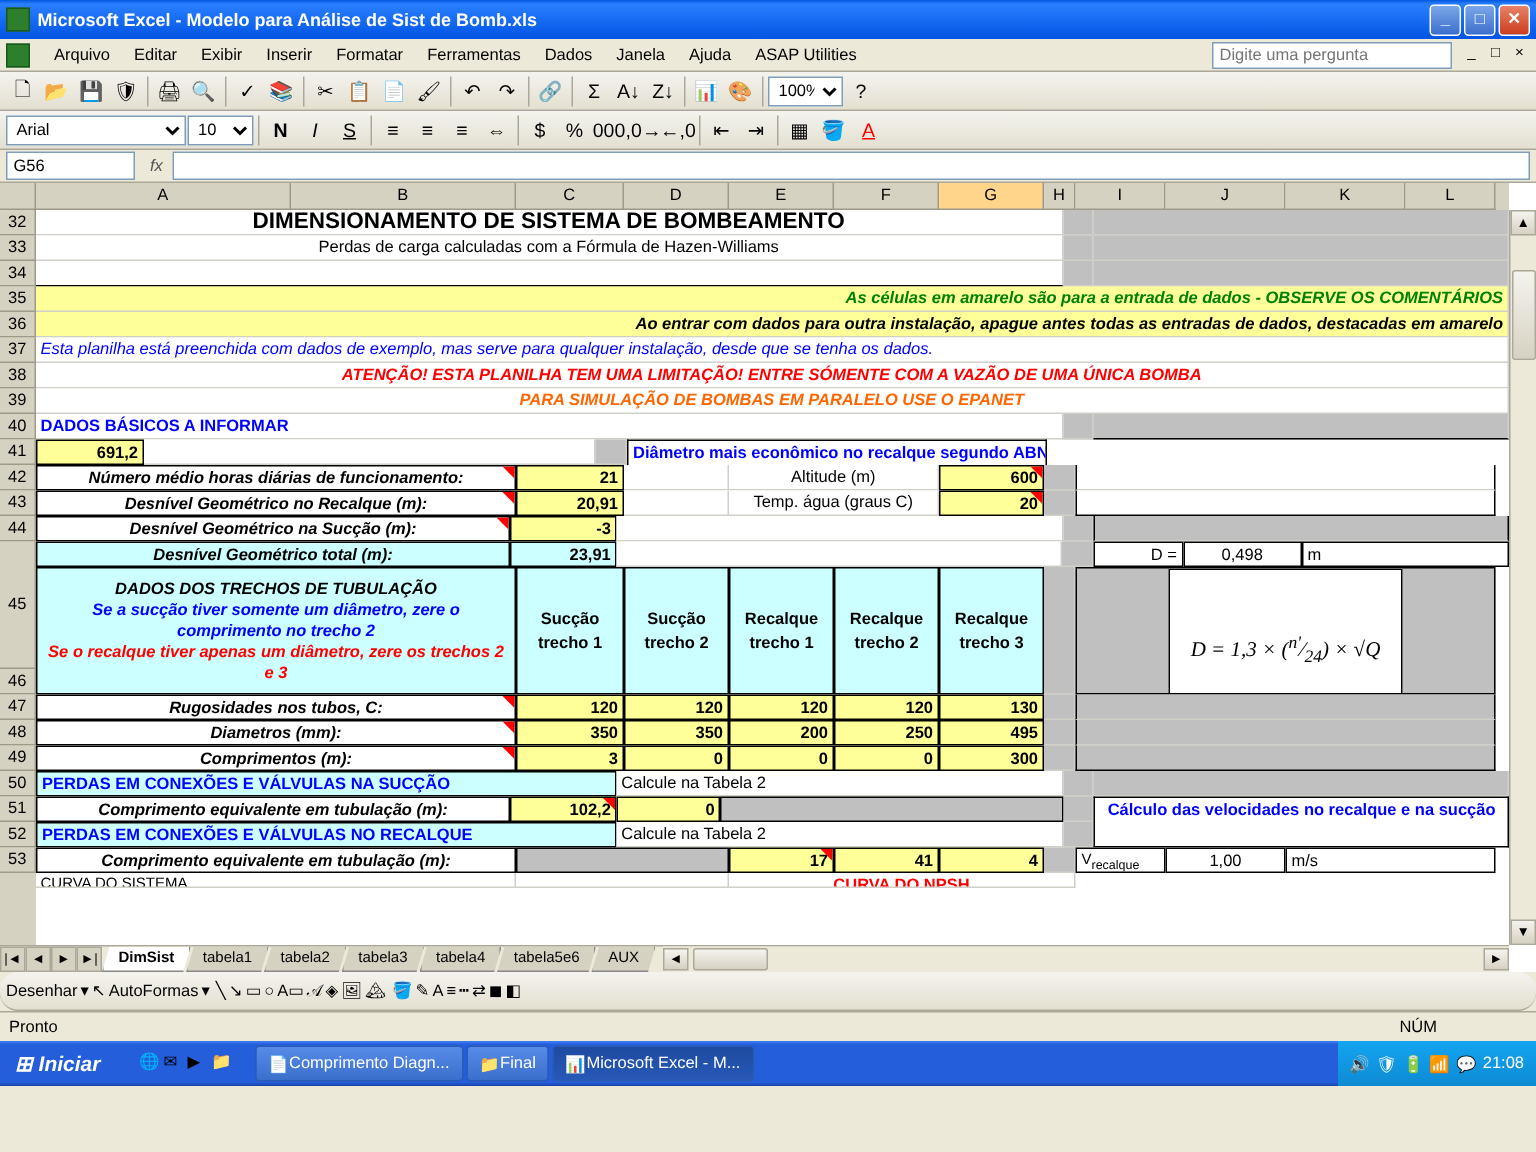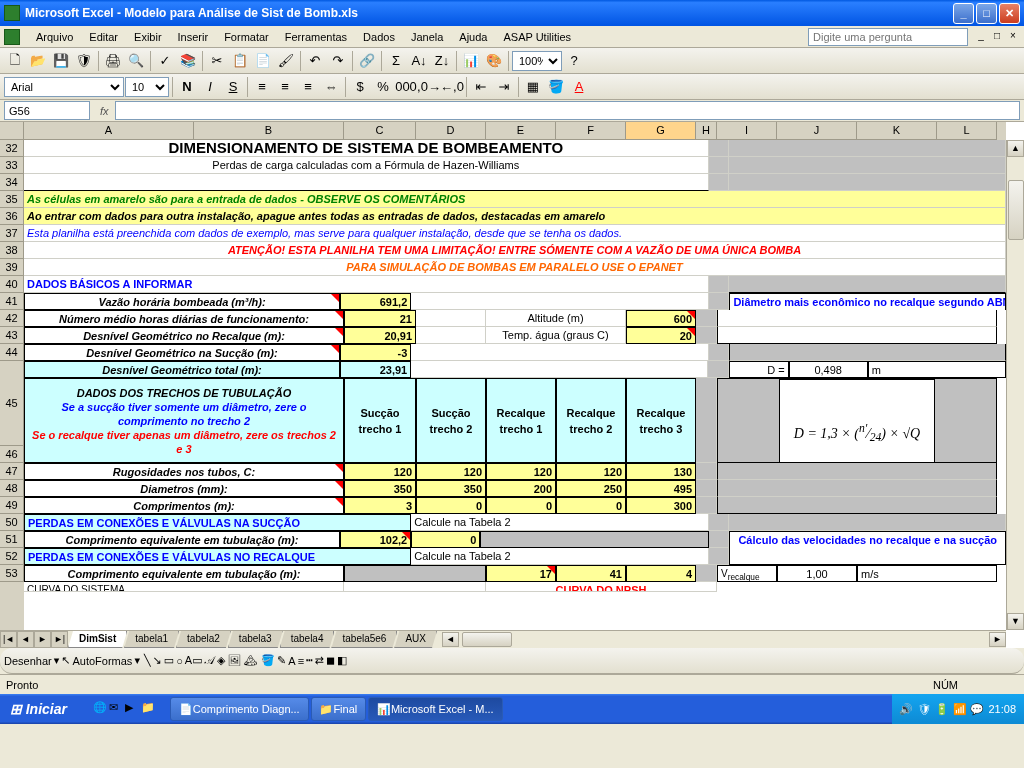--- a/index.html
+++ b/index.html
@@ -38,21 +38,21 @@
 .row-headers { position: absolute; top: 18px; left: 0; width: 24px; bottom: 18px; background: #d6d2c2; }
 .row-header { height: 17px; border-right: 1px solid #9e9a8a; border-bottom: 1px solid #9e9a8a; text-align: center; line-height: 16px; font-size: 11px; background: #d6d2c2; }
 .row-header.tall { height: 85px; line-height: 85px; }
 
 .grid { position: absolute; top: 18px; left: 24px; right: 18px; bottom: 18px; background: #fff; overflow: hidden; }
 .cellrow { display: flex; height: 17px; }
 .cellrow.tall { height: 85px; }
 .cell { border-right: 1px solid #d0d0c8; border-bottom: 1px solid #d0d0c8; padding: 0 3px; font-size: 11px; line-height: 16px; white-space: nowrap; overflow: hidden; background: #fff; }
 .title-cell { font-weight: bold; font-size: 15px; text-align: center; font-family: Arial; }
 .subtitle { text-align: center; font-size: 11px; }
-.yellow-bg { background: #ffff99; }
+.yellow-bg { background: #ffff99; text-align: right; }
 .cyan-bg { background: #ccffff; }
 .grey-bg { background: #c0c0c0; }
 .ital-green { font-style: italic; color: #008000; font-weight: bold; }
 .ital-blue { font-style: italic; color: #0000ff; font-weight: bold; }
 .bold-red { font-weight: bold; color: #ff0000; font-style: italic; text-align: center; }
 .bold-orange { font-weight: bold; color: #ff6600; text-align: center; font-style: italic; }
 .section-hdr { font-weight: bold; color: #0000ff; }
 .label-cell { text-align: center; font-style: italic; font-weight: bold; border: 1px solid #000; }
 .val-cell { text-align: right; border: 1px solid #000; font-weight: bold; }
 .header-col { text-align: center; font-weight: bold; border: 1px solid #000; display: flex; align-items: center; justify-content: center; }
@@ -274,21 +274,20 @@
         <div class="cell bold-orange" style="width:994px">PARA SIMULAÇÃO DE BOMBAS EM PARALELO USE O EPANET</div>
       </div>
 
     <div class="cellrow">
         <div class="cell section-hdr" style="width:693px">DADOS BÁSICOS A INFORMAR</div>
         <div class="cell grey-bg" style="width:21px"></div>
         <div class="cell grey-bg" style="width:280px;border-bottom:1px solid #000"></div>
       </div>
 
     <div class="cellrow">
-      <div class="cell label-cell red-comment" style="width:320px">Vazão horária bombeada (m³/h):</div>
       <div class="cell val-cell yellow-bg" style="width:72px">691,2</div>
       <div class="cell" style="width:301px"></div>
       <div class="cell grey-bg" style="width:21px"></div>
       <div class="cell blue-center" style="width:280px;border:1px solid #000;border-bottom:none">Diâmetro mais econômico no recalque segundo ABNT - NBR 5626/98</div>
     </div>
 
     <div class="cellrow">
       <div class="cell label-cell red-comment" style="width:320px">Número médio horas diárias de funcionamento:</div>
       <div class="cell val-cell yellow-bg" style="width:72px">21</div>
       <div class="cell" style="width:70px"></div>

